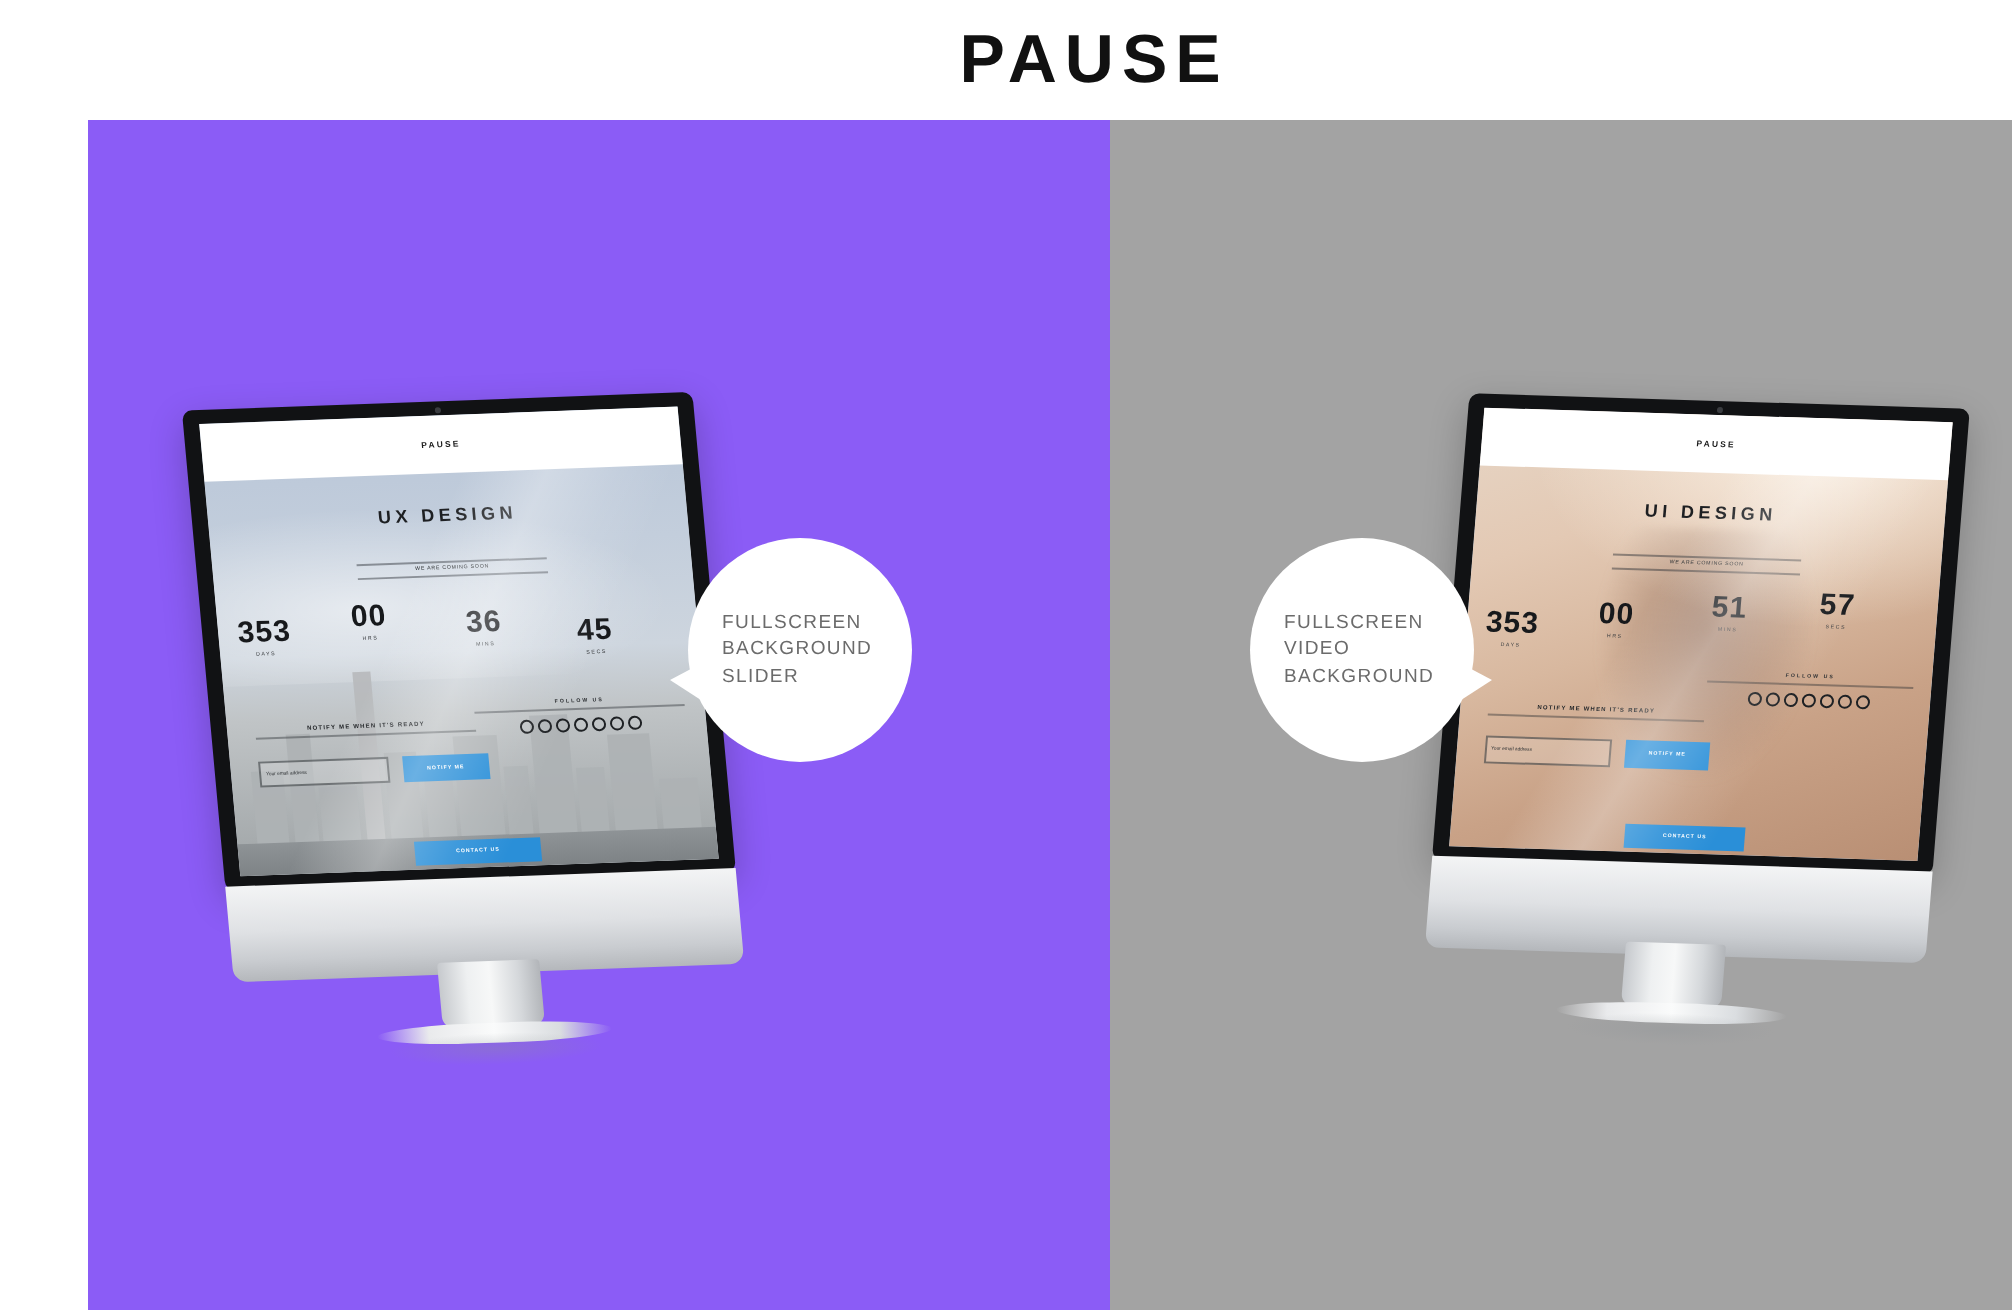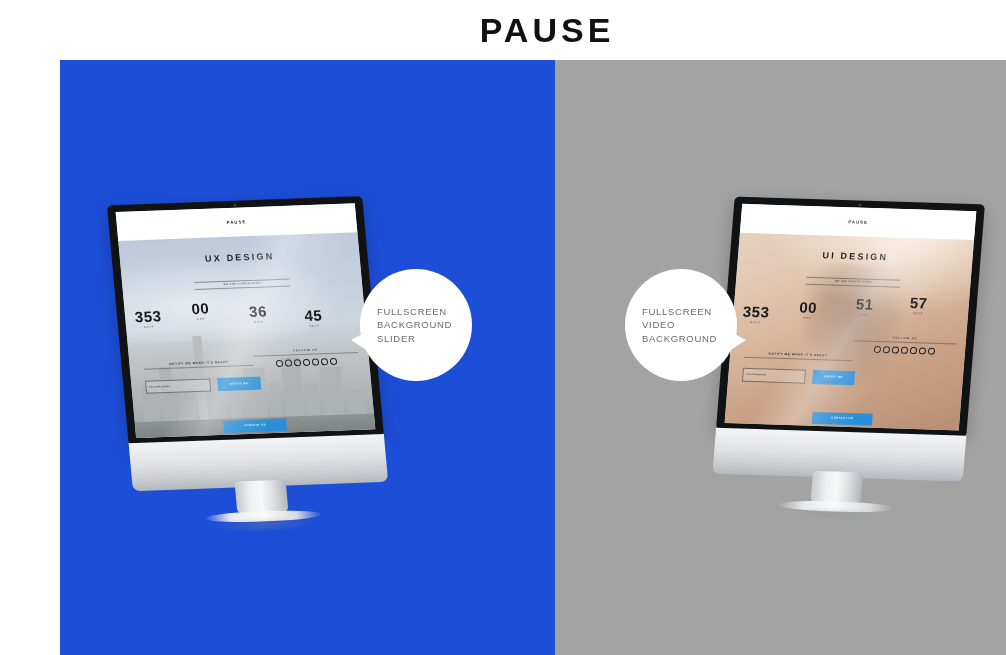--- a/index.html
+++ b/index.html
@@ -15,21 +15,21 @@
     display:flex;align-items:center;justify-content:center;
   }
   .header-title{
     font-size:34px;font-weight:bold;letter-spacing:4px;color:#111111;
     line-height:1;
   }
 
   
   .panels{position:absolute;left:0;top:60px;width:1006px;height:595px;}
   .panel{position:absolute;top:0;height:595px;overflow:hidden;}
-  .panel-left{left:16px;width:569px;background:#1d4ed8;}
+  .panel-left{left:0;width:569px;background:#8b5cf6;}
   .panel-right{left:511px;width:495px;background:#a3a3a3;}
 
   
   .imac{position:absolute;}
   .imac-inner{position:relative;width:100%;height:100%;}
 
   .screen-body{
     position:absolute;left:0;top:0;width:100%;height:73%;
     background:#111214;
     border-radius:5px;

